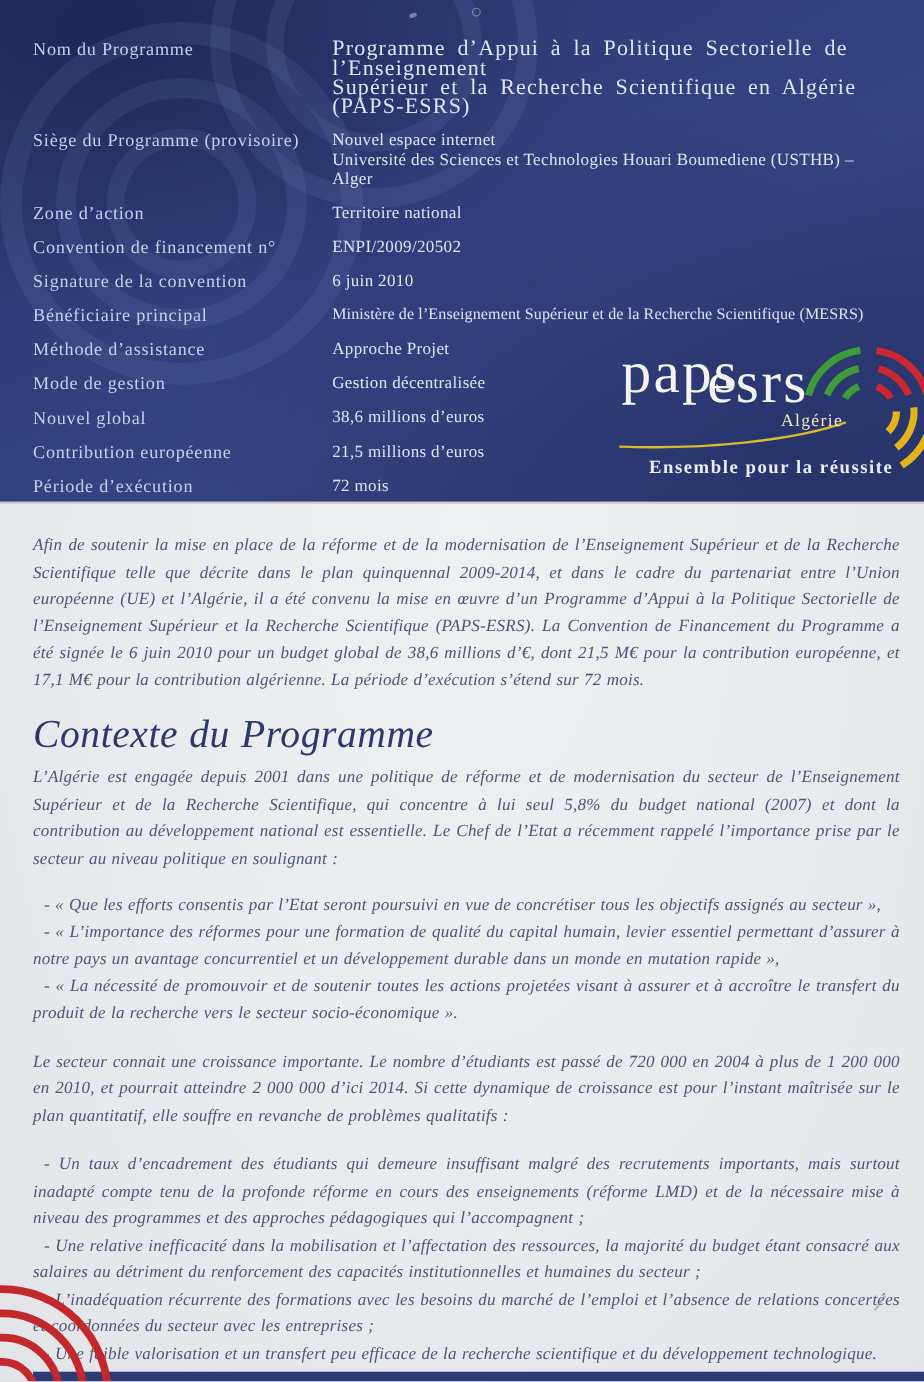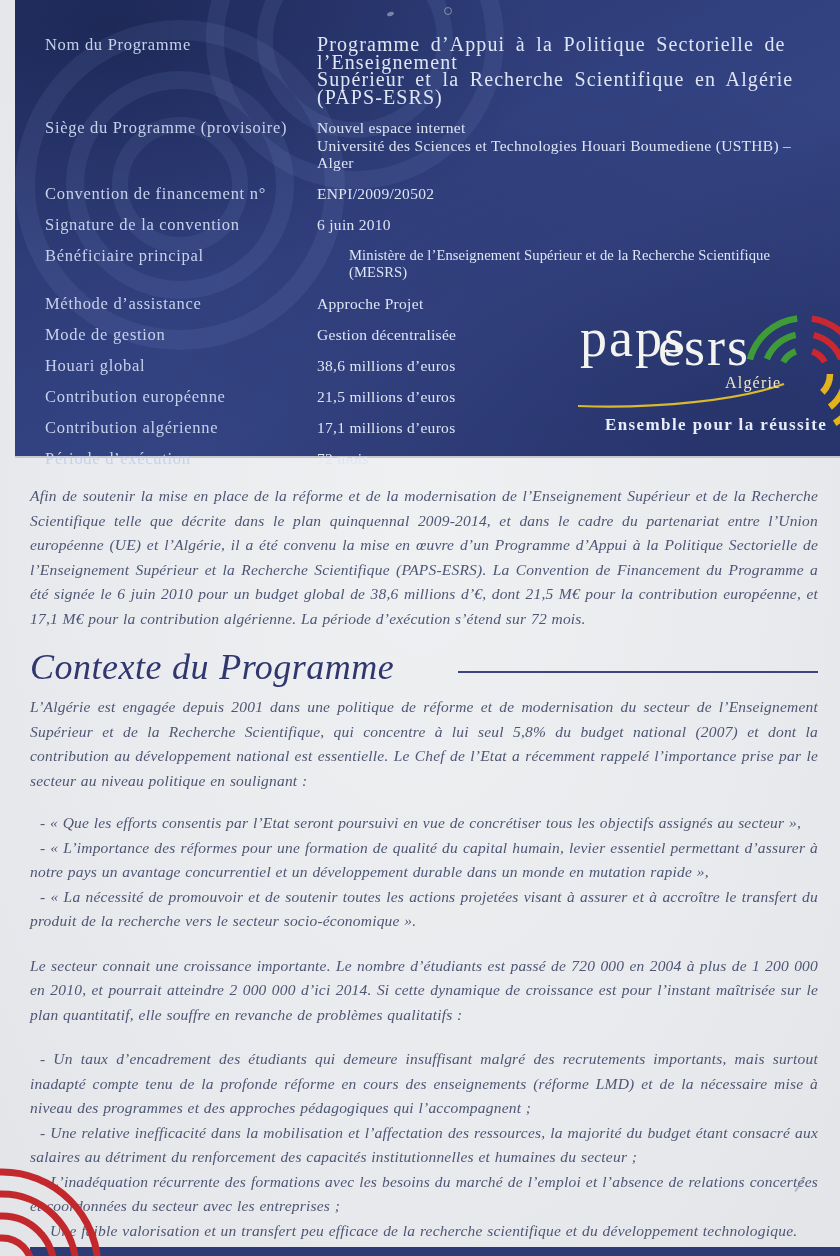--- a/index.html
+++ b/index.html
@@ -3,51 +3,51 @@
 <meta charset="utf-8">
 <style>
   html,body{margin:0;padding:0;background:#dfe0e3;}
   .page{
     position:relative;width:840px;height:1256px;overflow:hidden;
     background:radial-gradient(ellipse at 50% 40%, #eef0f2 0%, #e9eaed 60%, #e3e4e8 100%);
     font-family:"Liberation Serif","DejaVu Serif",serif;
   }
   
   .header{
-    position:absolute;top:0;left:15px;right:0;height:456px;
+    position:absolute;top:0;left:0;right:0;height:456px;
     background:
       radial-gradient(ellipse at 12% 6%, rgba(8,14,45,.38), rgba(8,14,45,0) 42%),
       radial-gradient(ellipse at 85% 90%, rgba(20,28,70,.25), rgba(20,28,70,0) 55%),
       linear-gradient(152deg,#2a3870 0%,#31407e 45%,#344382 62%,#2c3a75 100%);
     box-shadow:0 2px 0 #c7c9cf;
   }
   .swirls{position:absolute;left:0;top:0;width:560px;height:456px;}
   .hrows{position:absolute;left:30px;top:36px;width:800px;}
   .hrow{display:flex;margin-bottom:13px;}
   .hlabel{flex:none;width:272px;font-size:16.5px;line-height:18px;color:#c6d1ec;letter-spacing:.7px;}
   .hvalue{flex:1;max-width:508px;font-size:15.5px;line-height:17.5px;color:#dee5f5;letter-spacing:.3px;}
   .hvalue.wide .vline{font-size:20px;letter-spacing:1.1px;word-spacing:4.5px;}
-  .hvalue.small .vline{font-size:14.6px;letter-spacing:.1px;margin-left:32px;}
+  .hvalue.small .vline{font-size:14.6px;letter-spacing:.1px;}
   
   .logo{position:absolute;left:553px;top:278px;width:300px;height:172px;color:#f2f3ee;}
   .logo-word{position:absolute;font-size:54px;line-height:54px;letter-spacing:2px;color:#f3f4ef;}
   .logo-paps{left:12px;top:6px;margin-top:27px;}
   .logo-esrs{left:90px;top:42px;}
   .logo-country{position:absolute;left:141px;top:96px;font-size:16px;letter-spacing:1.2px;color:#efe8c6;margin-left:16px;}
   .logo-tagline{position:absolute;left:9px;top:137px;font-size:17px;font-weight:bold;letter-spacing:1.4px;color:#e9edf8;margin-left:28px;}
   .logo-arcs,.logo-swoosh{position:absolute;left:0;top:0;}
   
   .body{
     position:absolute;left:0;top:456px;right:0;bottom:0;
     padding:28px 22px 0 30px;
     color:#4d5674;font-size:15.5px;line-height:24.5px;
     text-align:justify;letter-spacing:.2px;word-spacing:.6px;font-style:italic;
   }
   .body p{margin:0;}
-  .section-head{display:flex;align-items:center;height:44px;margin:14px 0 6px 0;}
+  .section-head{display:flex;align-items:flex-start;height:44px;margin:14px 0 6px 0;flex-direction:column;}
   .section-title{font-size:36px;font-weight:normal;color:#30376f;letter-spacing:.5px;white-space:nowrap;margin:0;line-height:44px;}
   .section-rule{flex:1;height:2px;background:#3d4480;margin-left:64px;margin-top:10px;}
   .para1{margin-top:0;}
   .bullets{margin-top:0;}
   .bullets p{text-indent:10px;}
   .gap18{height:18px;} .gap20{height:20px;}
   
   .bottom-bar{position:absolute;left:30px;right:0;bottom:0;height:9px;background:#2d3a76;}
   .corner-arcs{position:absolute;left:0;bottom:0;}
   .speck-a{position:absolute;left:372px;top:12px;width:7px;height:4px;border-radius:50%;background:rgba(215,226,238,.45);transform:rotate(-20deg);}
@@ -79,20 +79,26 @@
         </div>
       </div>
       <div class="hrow">
         <div class="hlabel">Siège du Programme (provisoire)</div>
         <div class="hvalue">
           <div class="vline">Nouvel espace internet</div>
           <div class="vline">Université des Sciences et Technologies Houari Boumediene (USTHB) – Alger</div>
         </div>
       </div>
       <div class="hrow">
+        <div class="hlabel">Zone d’action</div>
+        <div class="hvalue">
+          <div class="vline">Territoire national</div>
+        </div>
+      </div>
+      <div class="hrow">
         <div class="hlabel">Convention de financement n°</div>
         <div class="hvalue">
           <div class="vline">ENPI/2009/20502</div>
         </div>
       </div>
       <div class="hrow">
         <div class="hlabel">Signature de la convention</div>
         <div class="hvalue">
           <div class="vline">6 juin 2010</div>
         </div>
@@ -109,35 +115,29 @@
           <div class="vline">Approche Projet</div>
         </div>
       </div>
       <div class="hrow">
         <div class="hlabel">Mode de gestion</div>
         <div class="hvalue">
           <div class="vline">Gestion décentralisée</div>
         </div>
       </div>
       <div class="hrow">
-        <div class="hlabel">Houari global</div>
+        <div class="hlabel">Nouvel global</div>
         <div class="hvalue">
           <div class="vline">38,6 millions d’euros</div>
         </div>
       </div>
       <div class="hrow">
         <div class="hlabel">Contribution européenne</div>
         <div class="hvalue">
           <div class="vline">21,5 millions d’euros</div>
-        </div>
-      </div>
-      <div class="hrow">
-        <div class="hlabel">Contribution algérienne</div>
-        <div class="hvalue">
-          <div class="vline">17,1 millions d’euros</div>
         </div>
       </div>
       <div class="hrow">
         <div class="hlabel">Période d’exécution</div>
         <div class="hvalue">
           <div class="vline">72 mois</div>
         </div>
       </div>
     </div>
 

